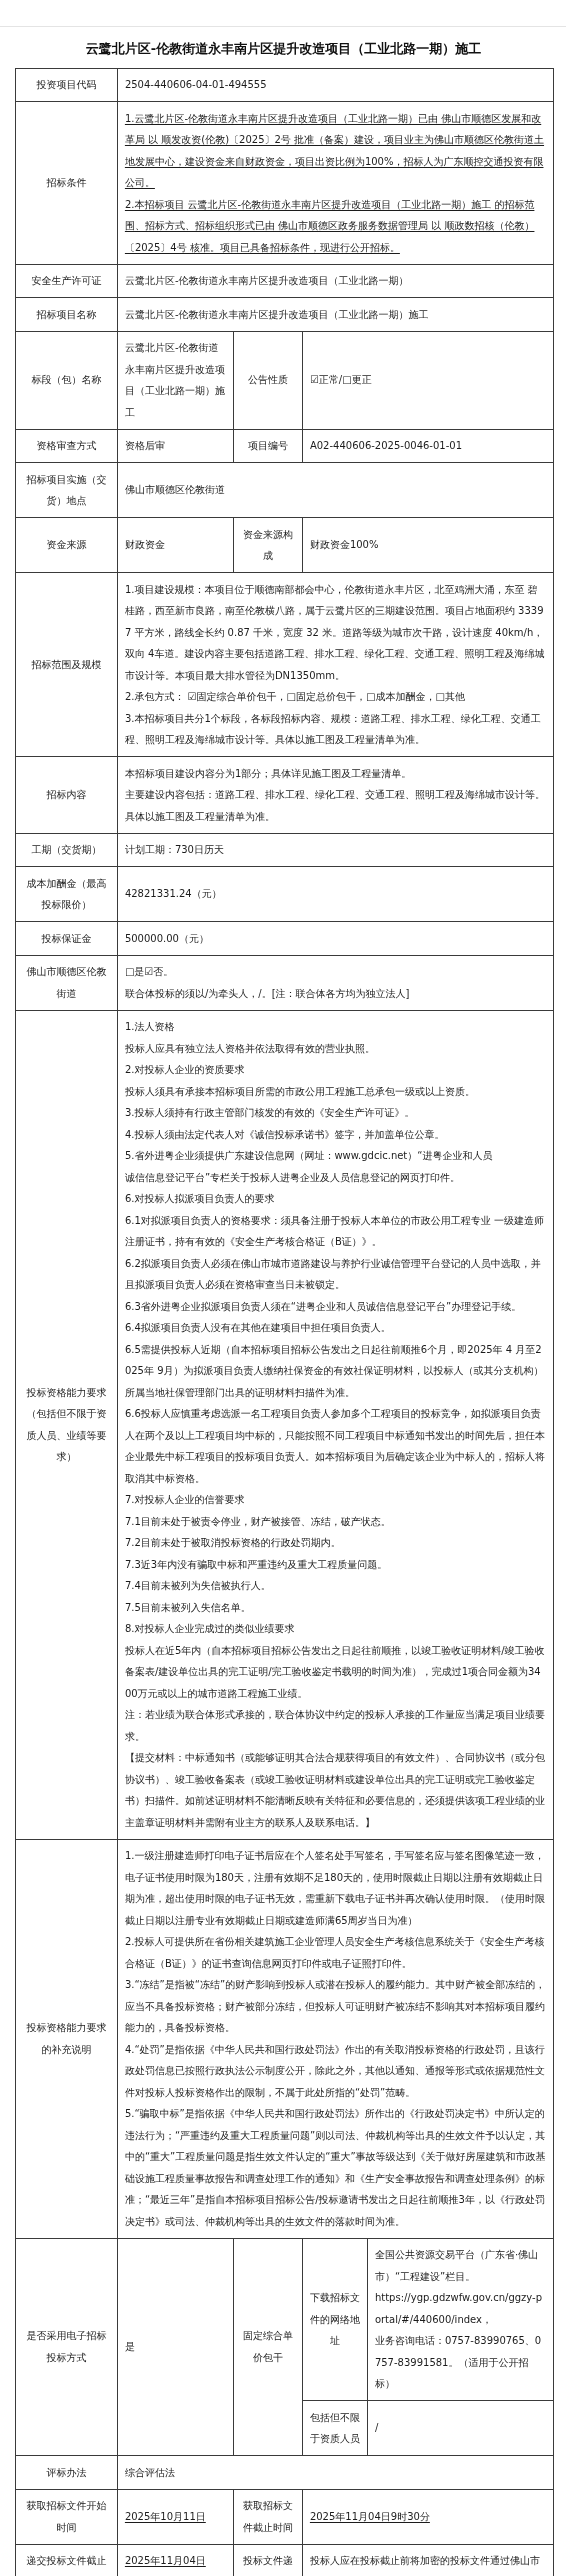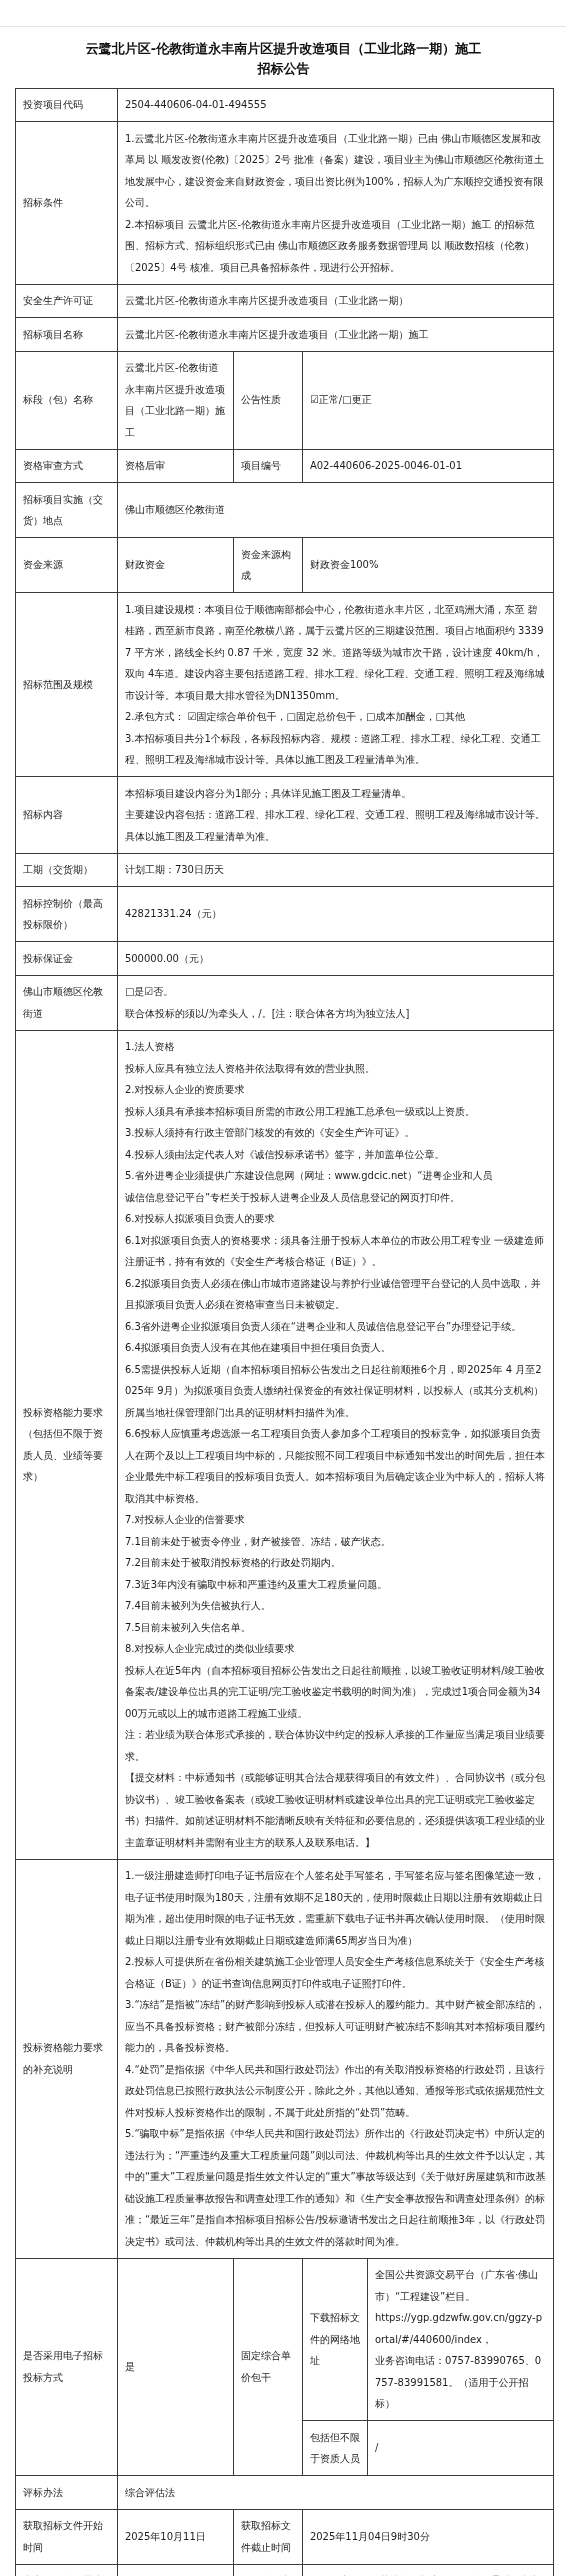--- a/index.html
+++ b/index.html
@@ -24,41 +24,40 @@
   }
   table.tender td{
     border:0.7px solid #3a3a3a;
     padding:5.5px 6.9px;
     font-size:10px;
     line-height:2.15;
     vertical-align:middle;
     word-break:break-all;
     overflow-wrap:break-word;
   }
-  td.lbl{padding:6.9px 4.1px;}
+  td.lbl{text-align:center;padding:6.9px 4.1px;}
   td.ctr{text-align:left;}
   td.lft{text-align:left;}
   .pre{white-space:pre-line;}
-  .u{text-underline-offset:2.1px;}
+  .u{text-decoration:underline;text-underline-offset:2.1px;}
   col.c1{width:102px;}
   col.c2{width:116px;}
   col.c3{width:69px;}
   col.c4{width:65px;}
   col.c5{width:186px;}
 </style>
 </head>
 <body>
 
 <div class="page-divider"></div>
 
 <div class="doc">
 
   <div class="title">
     <div>云鹭北片区-伦教街道永丰南片区提升改造项目（工业北路一期）施工</div>
-    <div>招标公告</div>
   </div>
 
   <table class="tender">
     <colgroup>
       <col class="c1">
         <col class="c2">
         <col class="c3">
         <col class="c4">
         <col class="c5">
     </colgroup>
@@ -123,21 +122,21 @@
       <td class="lft pre" colspan="4">本招标项目建设内容分为1部分；具体详见施工图及工程量清单。
 主要建设内容包括：道路工程、排水工程、绿化工程、交通工程、照明工程及海绵城市设计等。具体以施工图及工程量清单为准。</td>
     </tr>
 
     <tr>
       <td class="lbl">工期（交货期）</td>
       <td class="lft" colspan="4">计划工期：730日历天</td>
     </tr>
 
     <tr>
-      <td class="lbl">招标控制价（最高投标限价）</td>
+      <td class="lbl">成本加酬金（最高投标限价）</td>
       <td class="ctr" colspan="4">42821331.24（元）</td>
     </tr>
 
     <tr>
       <td class="lbl">投标保证金</td>
       <td class="ctr" colspan="4">500000.00（元）</td>
     </tr>
 
     <tr>
       <td class="lbl">佛山市顺德区伦教街道</td>

